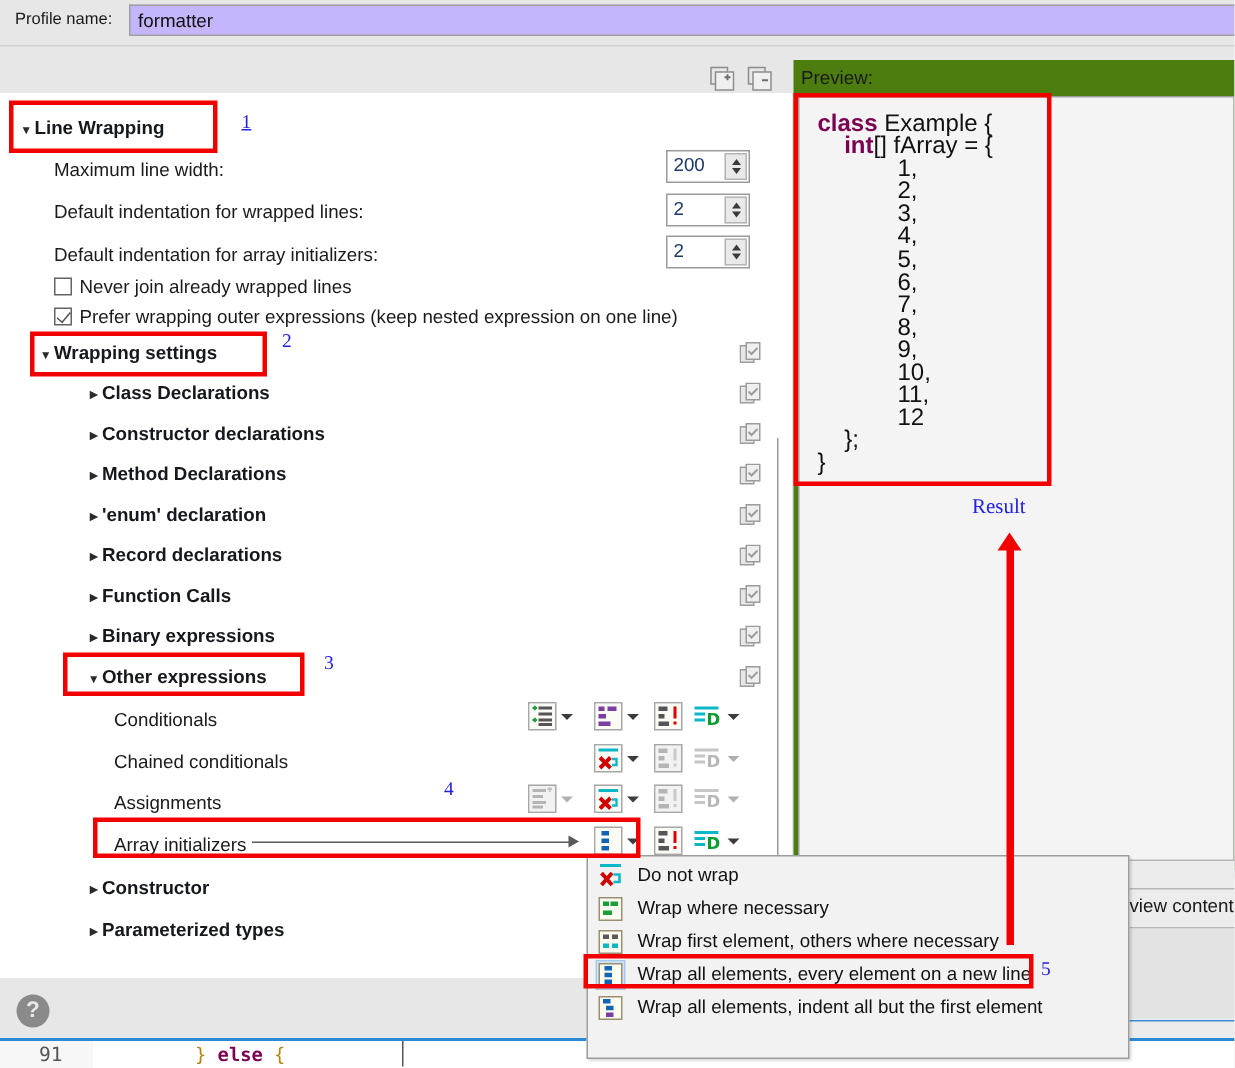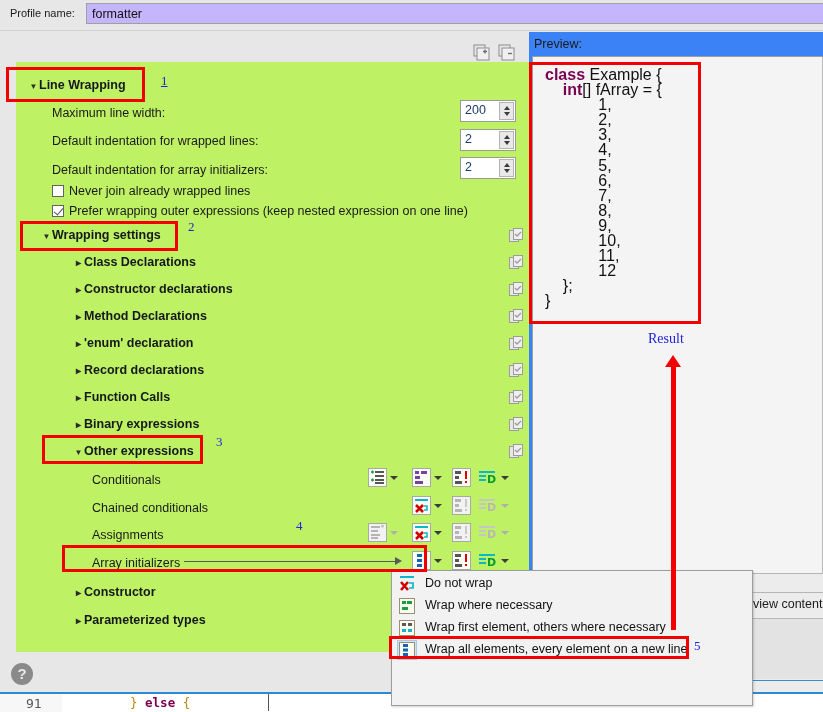--- a/index.html
+++ b/index.html
@@ -39,22 +39,22 @@
     padding:2px 5px; font-size:12.5px; color:#555; line-height:18px;
     font-family:"Liberation Sans", sans-serif;
   }
   .inp-filter::placeholder{ color:#4a4a4a; opacity:1; }
 
   .tool-icons { position:absolute; left:473px; top:44px; width:44px; height:18px; }
   .tbtn { position:absolute; top:0; width:19px; height:17px; }
 
   
   .settings-pane{
-    position:absolute; left:16px; top:62px; width:528px; height:590px;
-    background:#bef264; overflow:hidden;
+    position:absolute; left:0; top:62px; width:528px; height:590px;
+    background:#ffffff; overflow:hidden;
   }
   .vrule { position:absolute; left:518px; top:230px; width:1px; height:345px; background:#9a9a9a; }
 
   .grp-header{
     position:absolute; font-weight:bold; font-size:12.5px; color:#15181c;
     white-space:nowrap;
   }
   .tri { display:inline-block; width:11px; text-align:center; color:#2a2a2a; font-size:9px; }
   .tri.open::before { content:"\25BC"; font-size:8px; }
   .tri.closed::before { content:"\25B8"; font-size:10px; }
@@ -102,21 +102,21 @@
   .caret{ position:absolute; width:11px; height:19px; }
   .caret::after{
     content:""; position:absolute; left:2px; top:8px;
     border-left:4px solid transparent; border-right:4px solid transparent;
     border-top:4px solid #3c3c3c;
   }
   .caret.dim::after{ border-top-color:#b0b0b0; }
 
   
   .preview-pane{
-    position:absolute; left:529px; top:32px; width:294px; height:540px; background:#3b82f6;
+    position:absolute; left:529px; top:40px; width:294px; height:540px; background:#4d7c0f;
   }
   .lbl-preview{ position:absolute; left:5px; top:5px; font-size:12.5px; }
   .code-box{
     position:absolute; left:3px; top:24px; width:291px; height:520px;
     background:#f4f4f4; border-top:1px solid #9d9d9d; border-left:1px solid #9d9d9d;
   }
   .code-scroll-v{ position:absolute; right:0px; top:0; width:1px; height:520px; background:#b9b9b9; }
   pre.code{
     margin:4px; padding:6px 0 0 8px;
     font-family:Liberation Sans, sans-serif; font-size:16px; line-height:15.1px;
@@ -614,20 +614,31 @@
         <svg width="18" height="18" viewBox="0 0 18 18">
           <rect x="1.5" y="1.5" width="15" height="15" fill="#fbfbf0" stroke="#9a8f72"></rect>
           <rect x="5" y="3" width="5" height="3" fill="#1464b4"></rect>
           <rect x="5" y="7.5" width="5" height="3" fill="#1464b4"></rect>
           <rect x="5" y="12" width="5" height="3" fill="#1464b4"></rect>
         </svg>
       </span>
       <span class="mtxt">Wrap all elements, every element on a new line</span>
     </div>
 
+    <div class="menu-item" style="top:90px;">
+      <span class="micon">
+        <svg width="18" height="18" viewBox="0 0 18 18">
+          <rect x="1.5" y="1.5" width="15" height="15" fill="#fbfbf0" stroke="#9a8f72"></rect>
+          <rect x="4" y="3" width="5" height="3" fill="#1464b4"></rect>
+          <rect x="6" y="7.5" width="5" height="3" fill="#1464b4"></rect>
+          <rect x="6" y="12" width="5" height="3" fill="#7a3fa0"></rect>
+        </svg>
+      </span>
+      <span class="mtxt">Wrap all elements, indent all but the first element</span>
+    </div>
 
   </div>
 
   <div class="ann" style="left:6px;  top:67px;  width:139px; height:35px;"></div>
   <div class="ann" style="left:20px; top:221px; width:158px; height:30px;"></div>
   <div class="ann" style="left:42px; top:435px; width:161px; height:29px;"></div>
   <div class="ann" style="left:62px; top:545px; width:365px; height:27px;"></div>
   <div class="ann" style="left:389px; top:636px; width:300px; height:23px;"></div>
   <div class="ann" style="left:529px; top:62px;  width:172px; height:262px;"></div>
 

